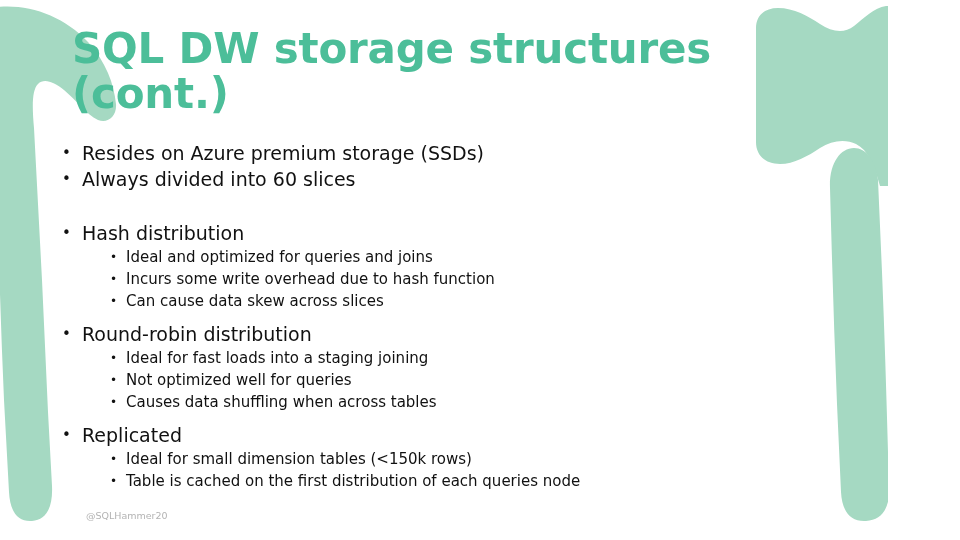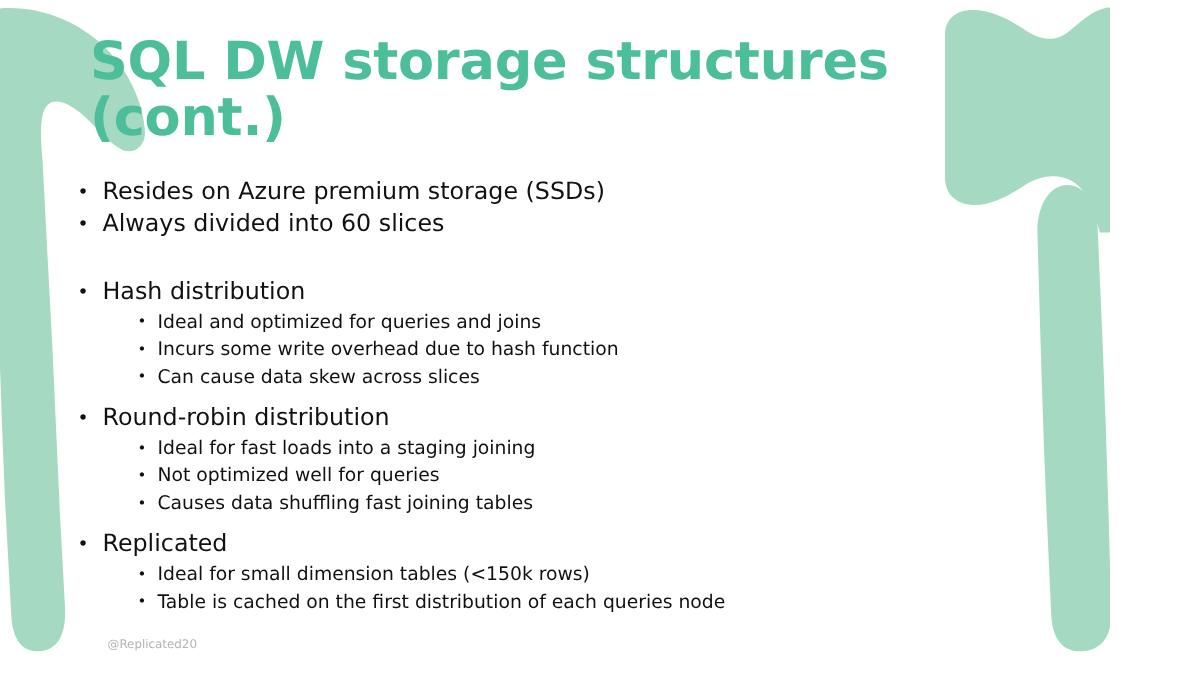--- a/index.html
+++ b/index.html
@@ -200,21 +200,21 @@
       <div class="l2">
         <span class="bullet">•</span>
         <span class="txt">Ideal for fast loads into a staging joining</span>
       </div>
       <div class="l2">
         <span class="bullet">•</span>
         <span class="txt">Not optimized well for queries</span>
       </div>
       <div class="l2">
         <span class="bullet">•</span>
-        <span class="txt">Causes data shuffling fast joining tables</span>
+        <span class="txt">Causes data shuffling when across tables</span>
       </div>
     </div>
 
     <div class="gap-sm"></div>
 
     <div class="blk">
       <div class="l1">
         <span class="bullet">•</span>
         <span class="txt">Replicated</span>
       </div>
@@ -224,17 +224,17 @@
       </div>
       <div class="l2">
         <span class="bullet">•</span>
         <span class="txt">Table is cached on the first distribution of each queries node</span>
       </div>
     </div>
 
   </div>
 
   <div id="footer">
-    <span class="f-left">@Replicated</span>
+    <span class="f-left">@SQLHammer</span>
     <span class="f-right">20</span>
   </div>
 
 </div>
 
 </body></html>

